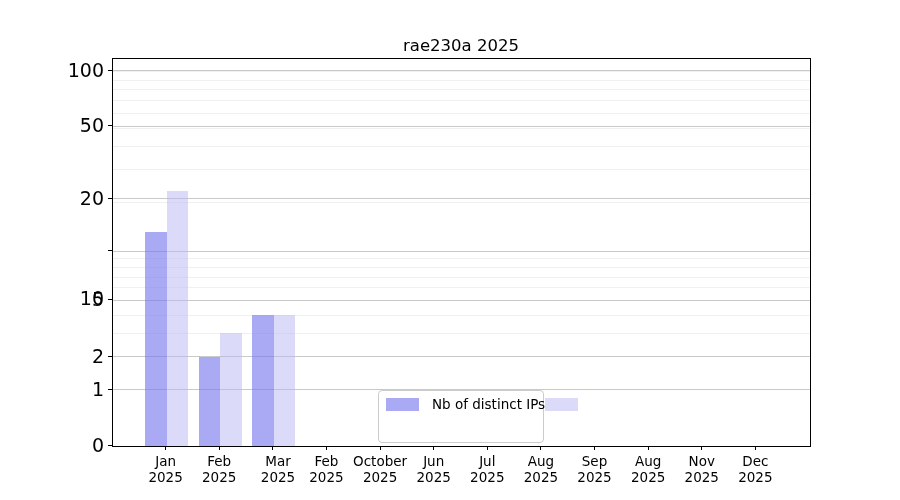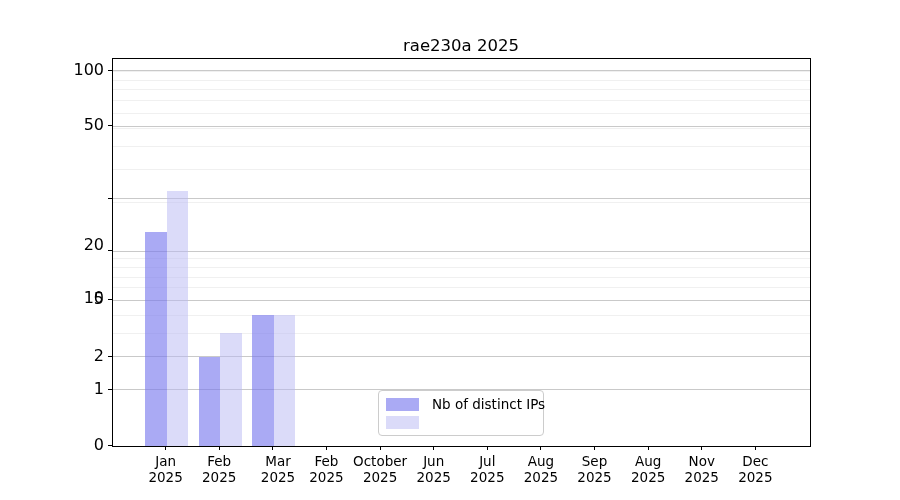--- a/index.html
+++ b/index.html
@@ -16,32 +16,32 @@
     position:absolute;left:112px;top:58px;width:697px;height:387px;
     border:1px solid #000;background:#ffffff;
   }
   .gridline{position:absolute;left:0;width:100%;height:1px;}
   .gridline.major{background:#c9c9c9;}
   .gridline.minor{background:#f0f0f0;}
   .bar{position:absolute;}
   .ytick-mark{position:absolute;width:4px;height:1px;background:#000;}
   .xtick-mark{position:absolute;width:1px;height:4px;background:#000;}
   .ytick-label{
-    position:absolute;width:60px;text-align:right;font-size:16px;
+    position:absolute;width:60px;text-align:right;font-size:19px;
     line-height:16px;height:16px;color:#000;
   }
   .xtick-label{
     position:absolute;width:60px;text-align:center;font-size:13.5px;
     line-height:16px;color:#000;white-space:pre-line;
   }
   #legend{
-    position:absolute;left:378px;top:390px;width:166px;height:46px;
+    position:absolute;left:378px;top:390px;width:166px;height:53px;
     background:rgba(255,255,255,0.9);border:1px solid #cccccc;border-radius:4px;
     box-sizing:border-box;padding:4px 8px 4px 7px;
-    display:flex;flex-direction:column;justify-content:space-around;
+    display:flex;flex-direction:row;justify-content:space-around;
   }
   .legend-row{display:flex;align-items:center;height:19px;}
   .legend-swatch{width:33px;height:13px;margin-right:13px;flex:none;}
   .legend-label{font-size:13.5px;line-height:19px;white-space:nowrap;}
 </style>
 </head>
 <body>
 
 <div id="figure">
   <div id="chart-title">rae230a 2025</div>
@@ -90,21 +90,21 @@
     <div class="ytick-label" style="left: 44px; top: 437px;">0</div>
     <div class="ytick-mark" style="left: 108px; top: 388.671px;"></div>
     <div class="ytick-label" style="left: 44px; top: 380.671px;">1</div>
     <div class="ytick-mark" style="left: 108px; top: 355.721px;"></div>
     <div class="ytick-label" style="left: 44px; top: 347.721px;">2</div>
     <div class="ytick-mark" style="left: 108px; top: 299.392px;"></div>
     <div class="ytick-label" style="left: 44px; top: 291.392px;">5</div>
     <div class="ytick-mark" style="left: 108px; top: 250.134px;"></div>
     <div class="ytick-label" style="left: 44px; top: 242.134px; margin-top: 48px;">10</div>
     <div class="ytick-mark" style="left: 108px; top: 197.586px;"></div>
-    <div class="ytick-label" style="left: 44px; top: 189.586px; margin-top: 47px;">20</div>
+    <div class="ytick-label" style="left: 44px; top: 189.586px;">20</div>
     <div class="ytick-mark" style="left: 108px; top: 125.479px;"></div>
     <div class="ytick-label" style="left: 44px; top: 117.479px;">50</div>
     <div class="ytick-mark" style="left: 108px; top: 69.9504px;"></div>
     <div class="ytick-label" style="left: 44px; top: 61.9504px;">100</div>
     <div class="xtick-mark" style="left: 165.115px; top: 446px;"></div>
     <div class="xtick-label" style="left: 135.615px; top: 453px;">Jan
 2025</div>
     <div class="xtick-mark" style="left: 218.731px; top: 446px;"></div>
     <div class="xtick-label" style="left: 189.231px; top: 453px;">Feb
 2025</div>

